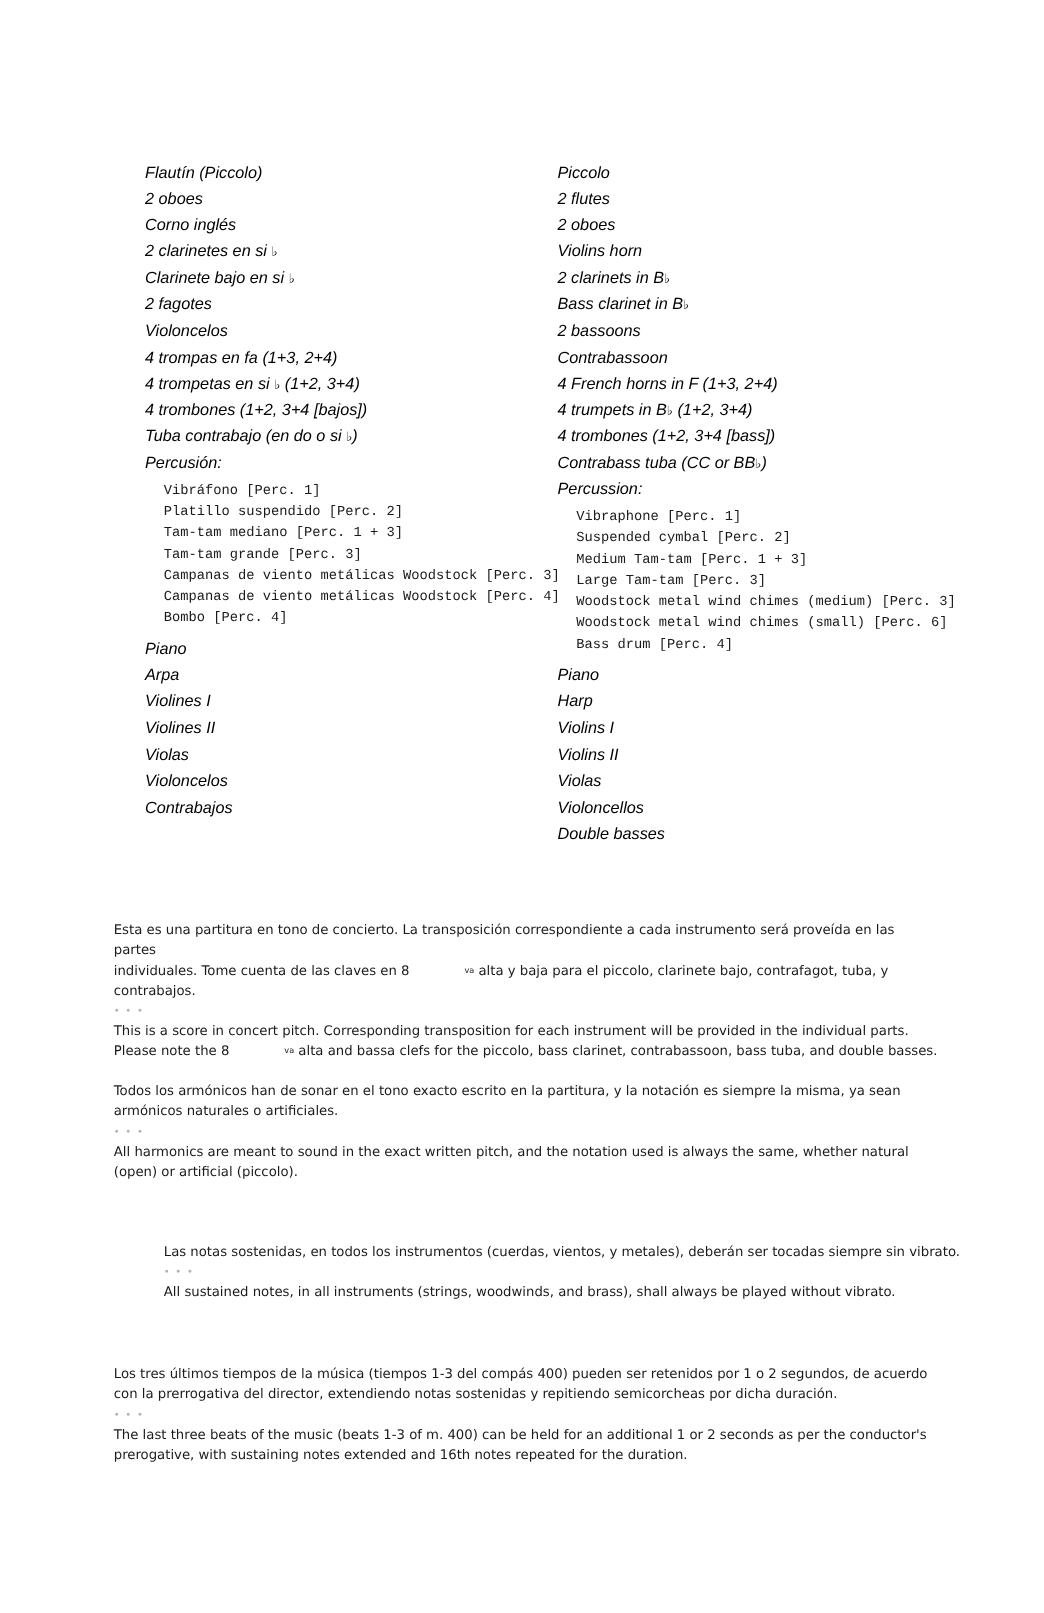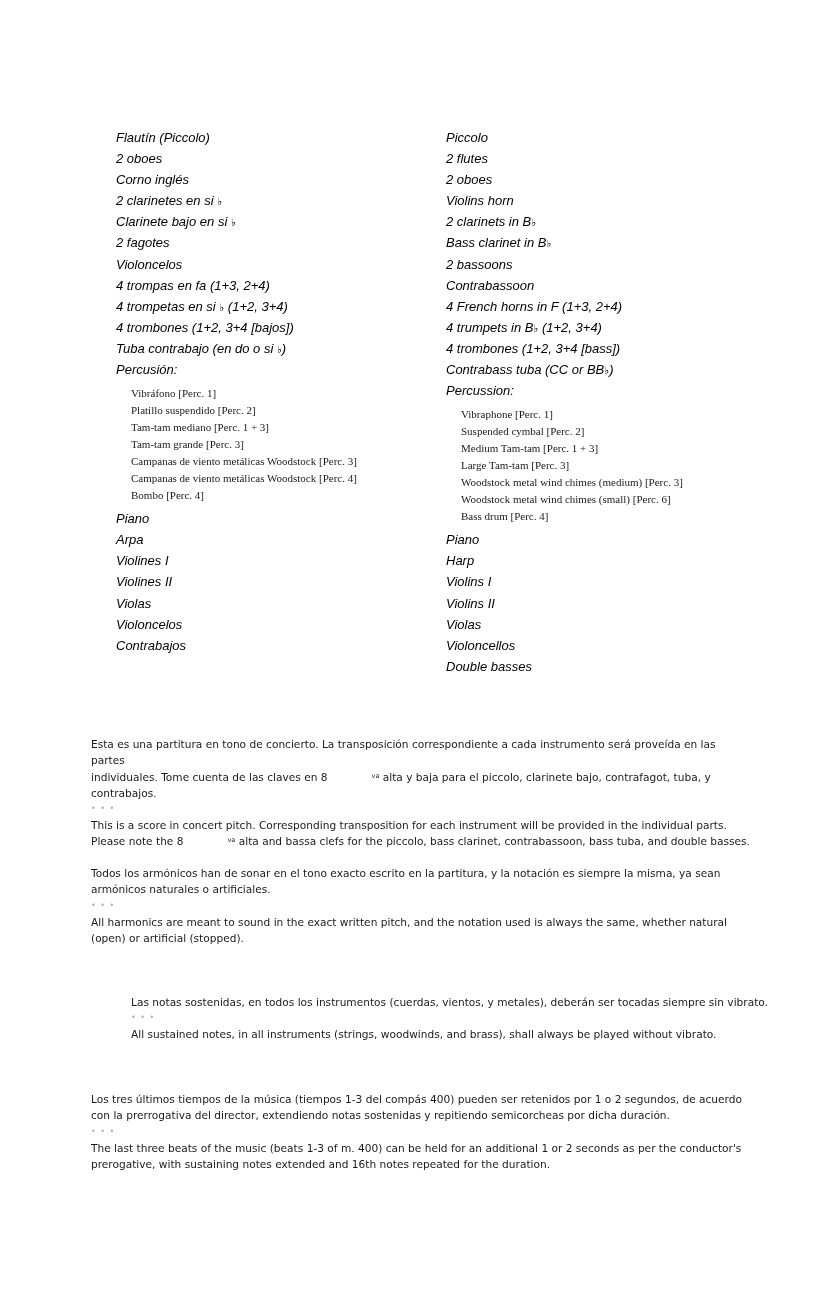--- a/index.html
+++ b/index.html
@@ -34,21 +34,21 @@
       white-space: nowrap;
       color: #000000;
       font-style: italic;
     }
     .perc-block {
       padding-left: 15px;
       padding-top: 5px;
       padding-bottom: 4px;
     }
     .perc-line {
-      font-family: Liberation Serif, serif;
+      font-family: Liberation Mono, monospace;
       font-size: 11px;
       line-height: 17px;
       height: 17px;
       white-space: nowrap;
       color: #1a1a1a;
     }
     .flat {
       font-family: "DejaVu Sans", sans-serif;
       font-size: 0.8em;
     }
@@ -165,21 +165,21 @@
       <p>individuales. Tome cuenta de las claves en 8<sup>va</sup> alta y baja para el piccolo, clarinete bajo, contrafagot, tuba, y contrabajos.</p>
       <div class="sep">• • •</div>
       <p>This is a score in concert pitch. Corresponding transposition for each instrument will be provided in the individual parts.</p>
       <p>Please note the 8<sup>va</sup> alta and bassa clefs for the piccolo, bass clarinet, contrabassoon, bass tuba, and double basses.</p>
     </div>
   <div class="note" style="top:865px;">
       <p>Todos los armónicos han de sonar en el tono exacto escrito en la partitura, y la notación es siempre la misma, ya sean</p>
       <p>armónicos naturales o artificiales.</p>
       <div class="sep">• • •</div>
       <p>All harmonics are meant to sound in the exact written pitch, and the notation used is always the same, whether natural</p>
-      <p>(open) or artificial (stopped).</p>
+      <p>(open) or artificial (piccolo).</p>
     </div>
   <div class="note" style="top:994px;margin-left:40px;">
       <p>Las notas sostenidas, en todos los instrumentos (cuerdas, vientos, y metales), deberán ser tocadas siempre sin vibrato.</p>
       <div class="sep">• • •</div>
       <p>All sustained notes, in all instruments (strings, woodwinds, and brass), shall always be played without vibrato.</p>
     </div>
   <div class="note" style="top:1091px;">
       <p>Los tres últimos tiempos de la música (tiempos 1-3 del compás 400) pueden ser retenidos por 1 o 2 segundos, de acuerdo</p>
       <p>con la prerrogativa del director, extendiendo notas sostenidas y repitiendo semicorcheas por dicha duración.</p>
       <div class="sep">• • •</div>

